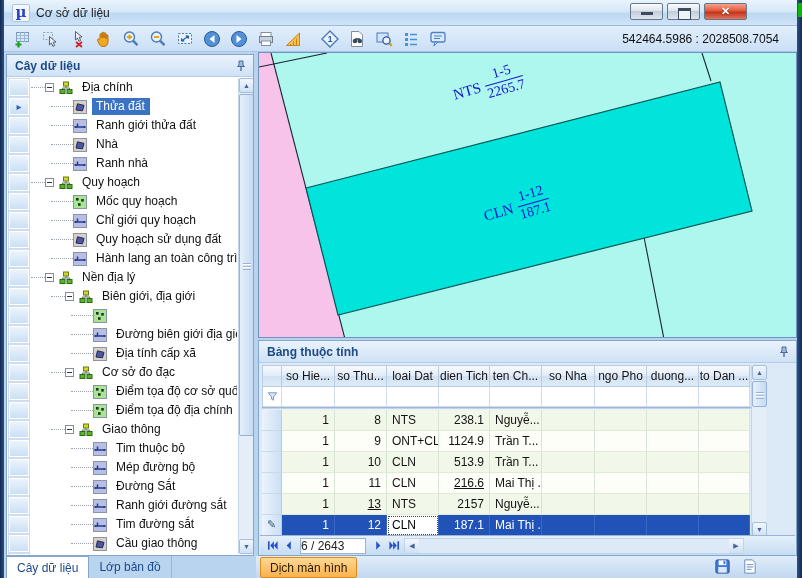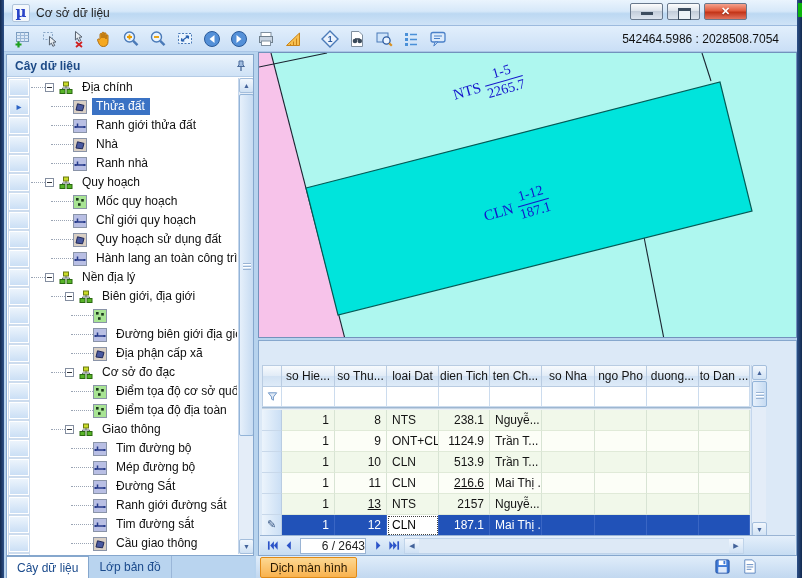--- a/index.html
+++ b/index.html
@@ -108,21 +108,21 @@
   .drow.sel .dcell{background:#2152b8;color:#fff;border-right-color:#3a66c4;border-bottom-color:#2152b8;}
   .drow.sel .dcell.editing{background:#fff;color:#000;outline:1px dotted #404040;outline-offset:-2px;}
 
   
   .pager{position:absolute;left:1px;right:1px;bottom:0;height:20px;
     background:linear-gradient(#e4effb,#c6dcf2);border-top:1px solid #9ab4d4;
     display:flex;align-items:center;padding-left:4px;}
   .pg-btn{width:16px;height:16px;display:flex;align-items:center;justify-content:center;}
   .pg-btn svg{width:13px;height:13px;}
   .pg-pos{width:66px;height:16px;background:#fff;border:1px solid #9ab4d4;font-size:12px;
-    text-align:right;line-height:15px;margin:0 4px;color:#222;}
+    text-align:left;line-height:15px;margin:0 4px;color:#222;}
   .hscroll{position:relative;height:16px;flex:0 0 340px;margin-left:2px;background:#dde9f6;border:1px solid #c0d4ea;}
   .hs-btn{position:absolute;top:0;width:14px;height:14px;color:#44639a;font-size:7px;text-align:center;
     line-height:14px;background:linear-gradient(#f2f7fd,#cfe1f4);}
   
   .statusbar{position:absolute;left:256px;top:556px;width:546px;height:22px;
     background:linear-gradient(#e0edfa,#c2d8f0);}
   .chip{position:absolute;left:4px;top:1px;height:21px;padding:3px 9px 0 9px;font-size:12px;color:#2a1a00;
     background:linear-gradient(#fdd892,#f9b24e);border:1px solid #e08a18;border-radius:2px;}
   .status-icons{position:absolute;right:44px;top:2px;display:flex;gap:10px;}
   .status-icons svg{width:17px;height:17px;}
@@ -458,21 +458,21 @@
         <div class="tree-row">
           <span class="gutter"></span>
           <span class="indent" style="width: 40px;"></span>
           <span class="connector" style="flex-basis: 22px;"></span>
           <span class="node-icon">
             <svg viewBox="0 0 14 14">
               <rect x="0.5" y="0.5" width="13" height="13" fill="#d9cfc4" stroke="#8a94a8"></rect>
               <path d="M3 10L4.5 3.8 11 5.4 9.5 10.8z" fill="#4a5aa0" stroke="#202858"></path>
             </svg>
           </span>
-          <span class="tree-lbl">Địa phận cấp xã</span>
+          <span class="tree-lbl">Địa tính cấp xã</span>
         </div>
         <div class="tree-row">
           <span class="gutter"></span>
           <span class="indent" style="width: 20px;"></span>
           <span class="connector"></span>
           <span class="expandbox"></span>
           <span class="node-icon">
             <svg viewBox="0 0 14 14">
               <path d="M7 5v2M3.5 7h7M3.5 7v1.5M10.5 7v1.5" stroke="#606870" fill="none"></path>
               <rect x="4.5" y="1" width="5" height="4" fill="#cadb2a" stroke="#6a7a10"></rect>
@@ -501,21 +501,21 @@
           <span class="indent" style="width: 40px;"></span>
           <span class="connector" style="flex-basis: 22px;"></span>
           <span class="node-icon">
             <svg viewBox="0 0 14 14">
               <rect x="0.5" y="0.5" width="13" height="13" fill="#a8e494" stroke="#8a94a8"></rect>
               <rect x="3" y="3" width="2.6" height="2.6" fill="#1c381c"></rect>
               <rect x="8.2" y="4" width="2.6" height="2.6" fill="#1c381c"></rect>
               <rect x="5" y="8.2" width="2.6" height="2.6" fill="#1c381c"></rect>
             </svg>
           </span>
-          <span class="tree-lbl">Điểm tọa độ địa toàn</span>
+          <span class="tree-lbl">Điểm tọa độ địa chính</span>
         </div>
         <div class="tree-row">
           <span class="gutter"></span>
           <span class="indent" style="width: 20px;"></span>
           <span class="connector"></span>
           <span class="expandbox"></span>
           <span class="node-icon">
             <svg viewBox="0 0 14 14">
               <path d="M7 5v2M3.5 7h7M3.5 7v1.5M10.5 7v1.5" stroke="#606870" fill="none"></path>
               <rect x="4.5" y="1" width="5" height="4" fill="#cadb2a" stroke="#6a7a10"></rect>
@@ -530,21 +530,21 @@
           <span class="indent" style="width: 40px;"></span>
           <span class="connector" style="flex-basis: 22px;"></span>
           <span class="node-icon">
             <svg viewBox="0 0 14 14">
               <rect x="0.5" y="0.5" width="13" height="13" fill="#b9bfe4" stroke="#8a94a8"></rect>
               <path d="M2.5 8h9M4.5 4.5V8" stroke="#283c8c" stroke-width="1.5" fill="none"></path>
               <rect x="1.5" y="7" width="2" height="2" fill="#283c8c"></rect>
               <rect x="10.5" y="7" width="2" height="2" fill="#283c8c"></rect>
             </svg>
           </span>
-          <span class="tree-lbl">Tim đường bộ</span>
+          <span class="tree-lbl">Tim thuộc bộ</span>
         </div>
         <div class="tree-row">
           <span class="gutter"></span>
           <span class="indent" style="width: 40px;"></span>
           <span class="connector" style="flex-basis: 22px;"></span>
           <span class="node-icon">
             <svg viewBox="0 0 14 14">
               <rect x="0.5" y="0.5" width="13" height="13" fill="#b9bfe4" stroke="#8a94a8"></rect>
               <path d="M2.5 8h9M4.5 4.5V8" stroke="#283c8c" stroke-width="1.5" fill="none"></path>
               <rect x="1.5" y="7" width="2" height="2" fill="#283c8c"></rect>
@@ -647,20 +647,27 @@
       <div class="map-label" style="left: 224px; top: 138px; color: rgb(20, 20, 204); transform: rotate(-16deg);">
         <span class="code">CLN</span>
         <span class="frac">
           <span class="num">1-12</span>
           <span class="den">187.1</span>
         </span>
       </div>
     </div>
 
   <div class="panel attr-panel">
+    <div class="panel-header">
+      <div class="panel-title">Bảng thuộc tính</div>
+      <svg class="pin" viewBox="0 0 14 14">
+          <path d="M5 2h4v4l1.5 1.5h-7L5 6z" fill="#9fbbde" stroke="#4a6a9a"></path>
+          <path d="M7 7.5V12" stroke="#4a6a9a" stroke-width="1.3"></path>
+        </svg>
+    </div>
     <div class="grid">
         <div class="grid-row">
           <div class="hcell first" style="width: 20px;"></div>
           <div class="hcell" style="width: 53px;">so Hie...</div>
           <div class="hcell" style="width: 52px;">so Thu...</div>
           <div class="hcell" style="width: 52px;">loai Dat</div>
           <div class="hcell" style="width: 51px;">dien Tich</div>
           <div class="hcell" style="width: 52px;">ten Ch...</div>
           <div class="hcell" style="width: 53px;">so Nha</div>
           <div class="hcell" style="width: 52px;">ngo Pho</div>

